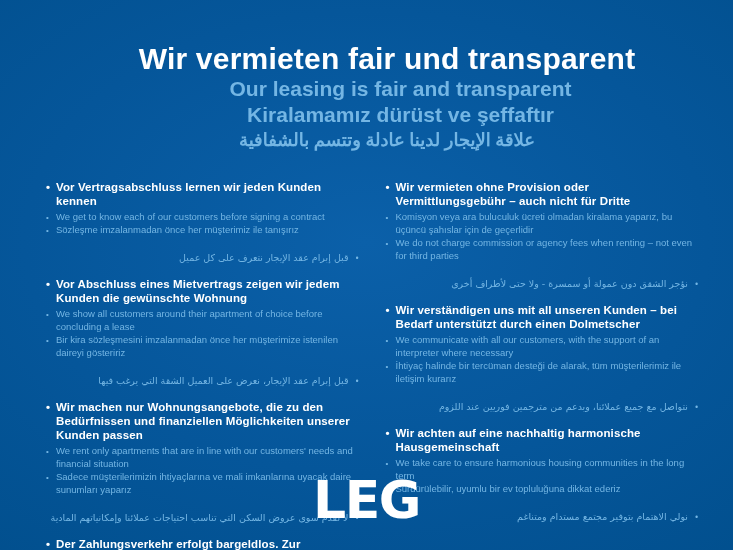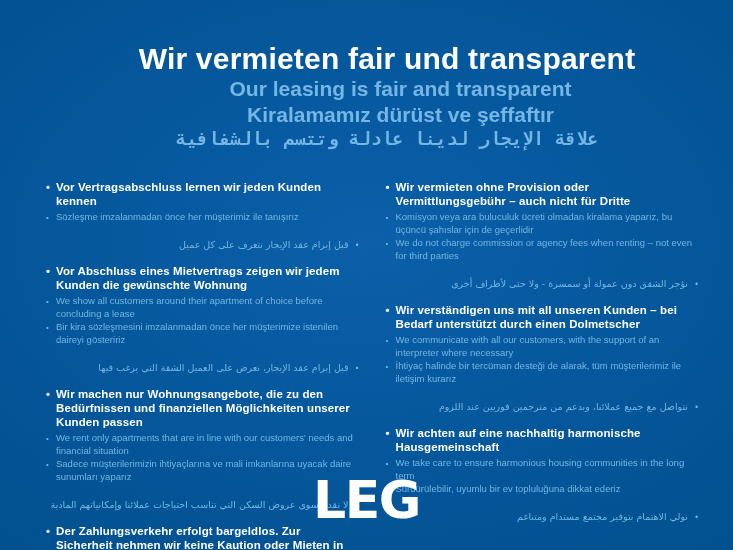--- a/index.html
+++ b/index.html
@@ -21,21 +21,21 @@
   .title-block{padding-top:42px;text-align:center;padding-left:41px;}
   .title-de{
     color:var(--heading);font-size:30px;font-weight:700;line-height:34px;
     letter-spacing:0.2px;
   }
   .title-en,.title-tr{
     color:var(--body);font-size:21px;font-weight:600;line-height:26px;margin-left:27px;
   }
   .title-ar{
     color:var(--body);font-size:18px;font-weight:700;line-height:25px;
-    font-family:Liberation Mono, monospace;direction:rtl;text-align:center;
+    font-family:Liberation Serif, serif;direction:rtl;text-align:center;
   }
 
   
   .columns{
     display:flex;gap:26px;margin-top:27px;padding:0 34px 0 46px;
     align-items:flex-start;
   }
   .column{flex:1 1 0;min-width:0;}
   .item{margin-bottom:12px;}
   .line{position:relative;padding-left:10px;}
@@ -75,20 +75,21 @@
     <div class="title-de">Wir vermieten fair und transparent</div>
     <div class="title-en" lang="en">Our leasing is fair and transparent</div>
     <div class="title-tr" lang="tr">Kiralamamız dürüst ve şeffaftır</div>
     <div class="title-ar" lang="ar" dir="rtl">علاقة الإيجار لدينا عادلة وتتسم بالشفافية</div>
   </div>
 
   <div class="columns">
     <div class="column">
     <div class="item">
       <div class="line de" lang="de">Vor Vertragsabschluss lernen wir jeden Kunden kennen</div>
+      <div class="line en" lang="en">We get to know each of our customers before signing a contract</div>
       <div class="line tr" lang="tr">Sözleşme imzalanmadan önce her müşterimiz ile tanışırız</div>
       <div class="line ar" lang="ar" dir="rtl">قبل إبرام عقد الإيجار نتعرف على كل عميل</div>
     </div>
 
     <div class="item">
       <div class="line de" lang="de">Vor Abschluss eines Mietvertrags zeigen wir jedem Kunden die gewünschte Wohnung</div>
       <div class="line en" lang="en">We show all customers around their apartment of choice before concluding a lease</div>
       <div class="line tr" lang="tr">Bir kira sözleşmesini imzalanmadan önce her müşterimize istenilen daireyi gösteririz</div>
       <div class="line ar" lang="ar" dir="rtl">قبل إبرام عقد الإيجار، نعرض على العميل الشقة التي يرغب فيها</div>
     </div>

